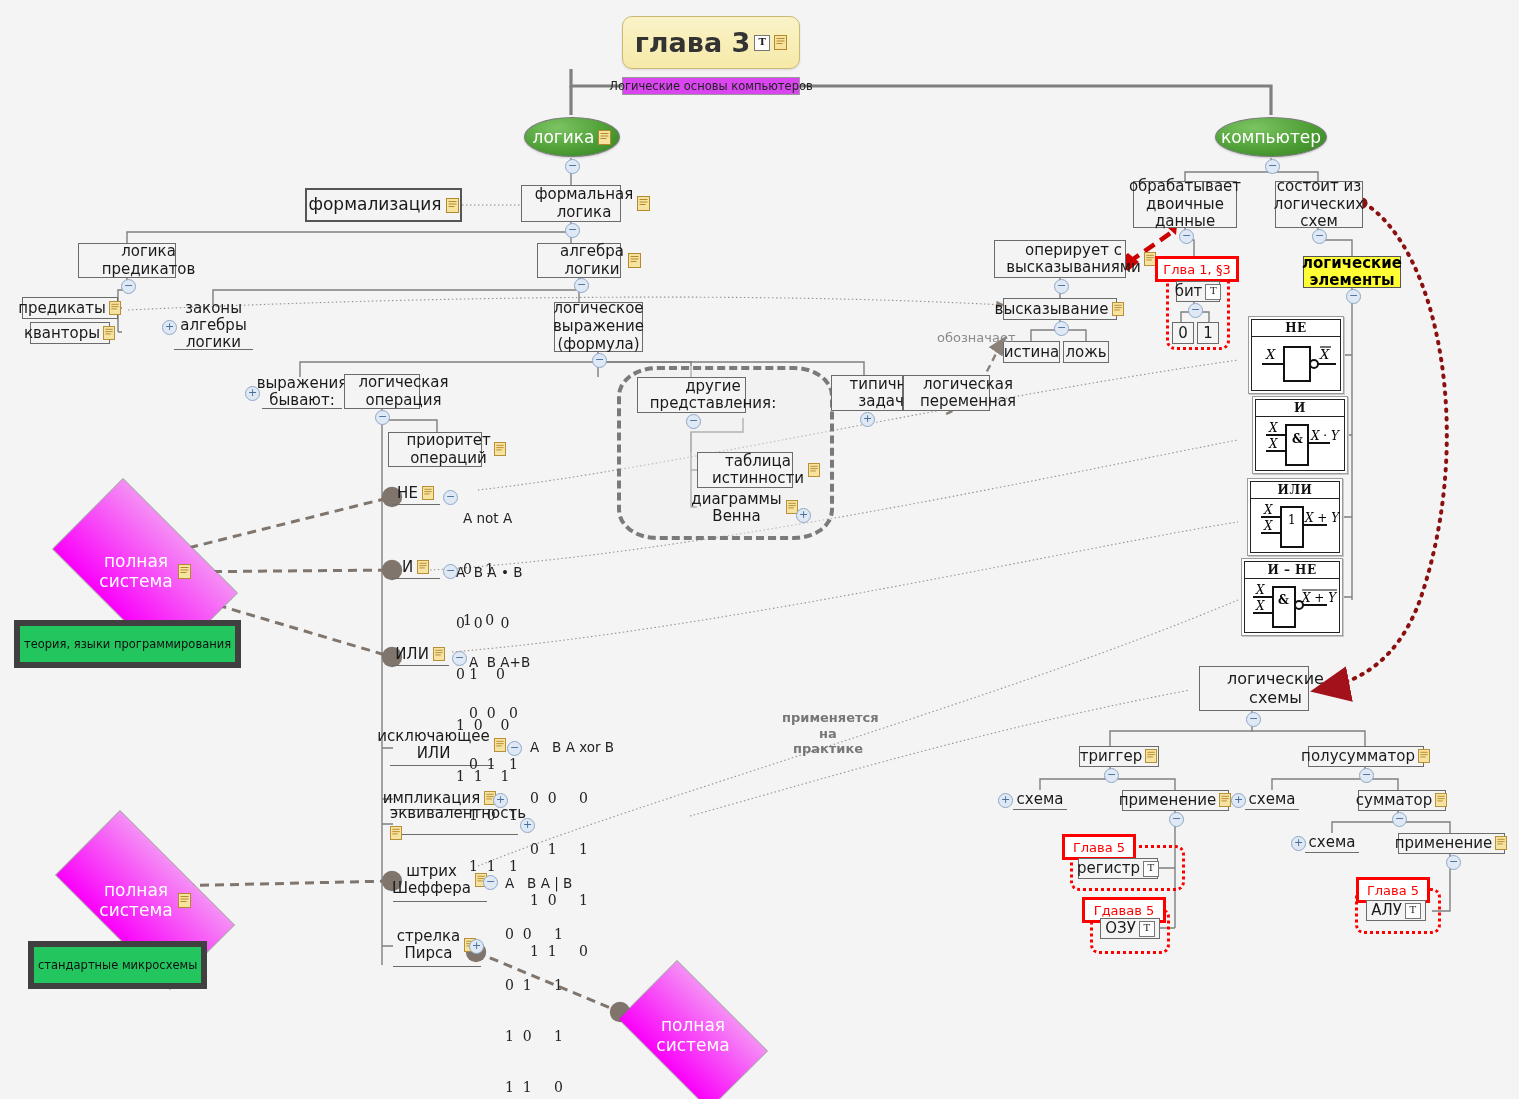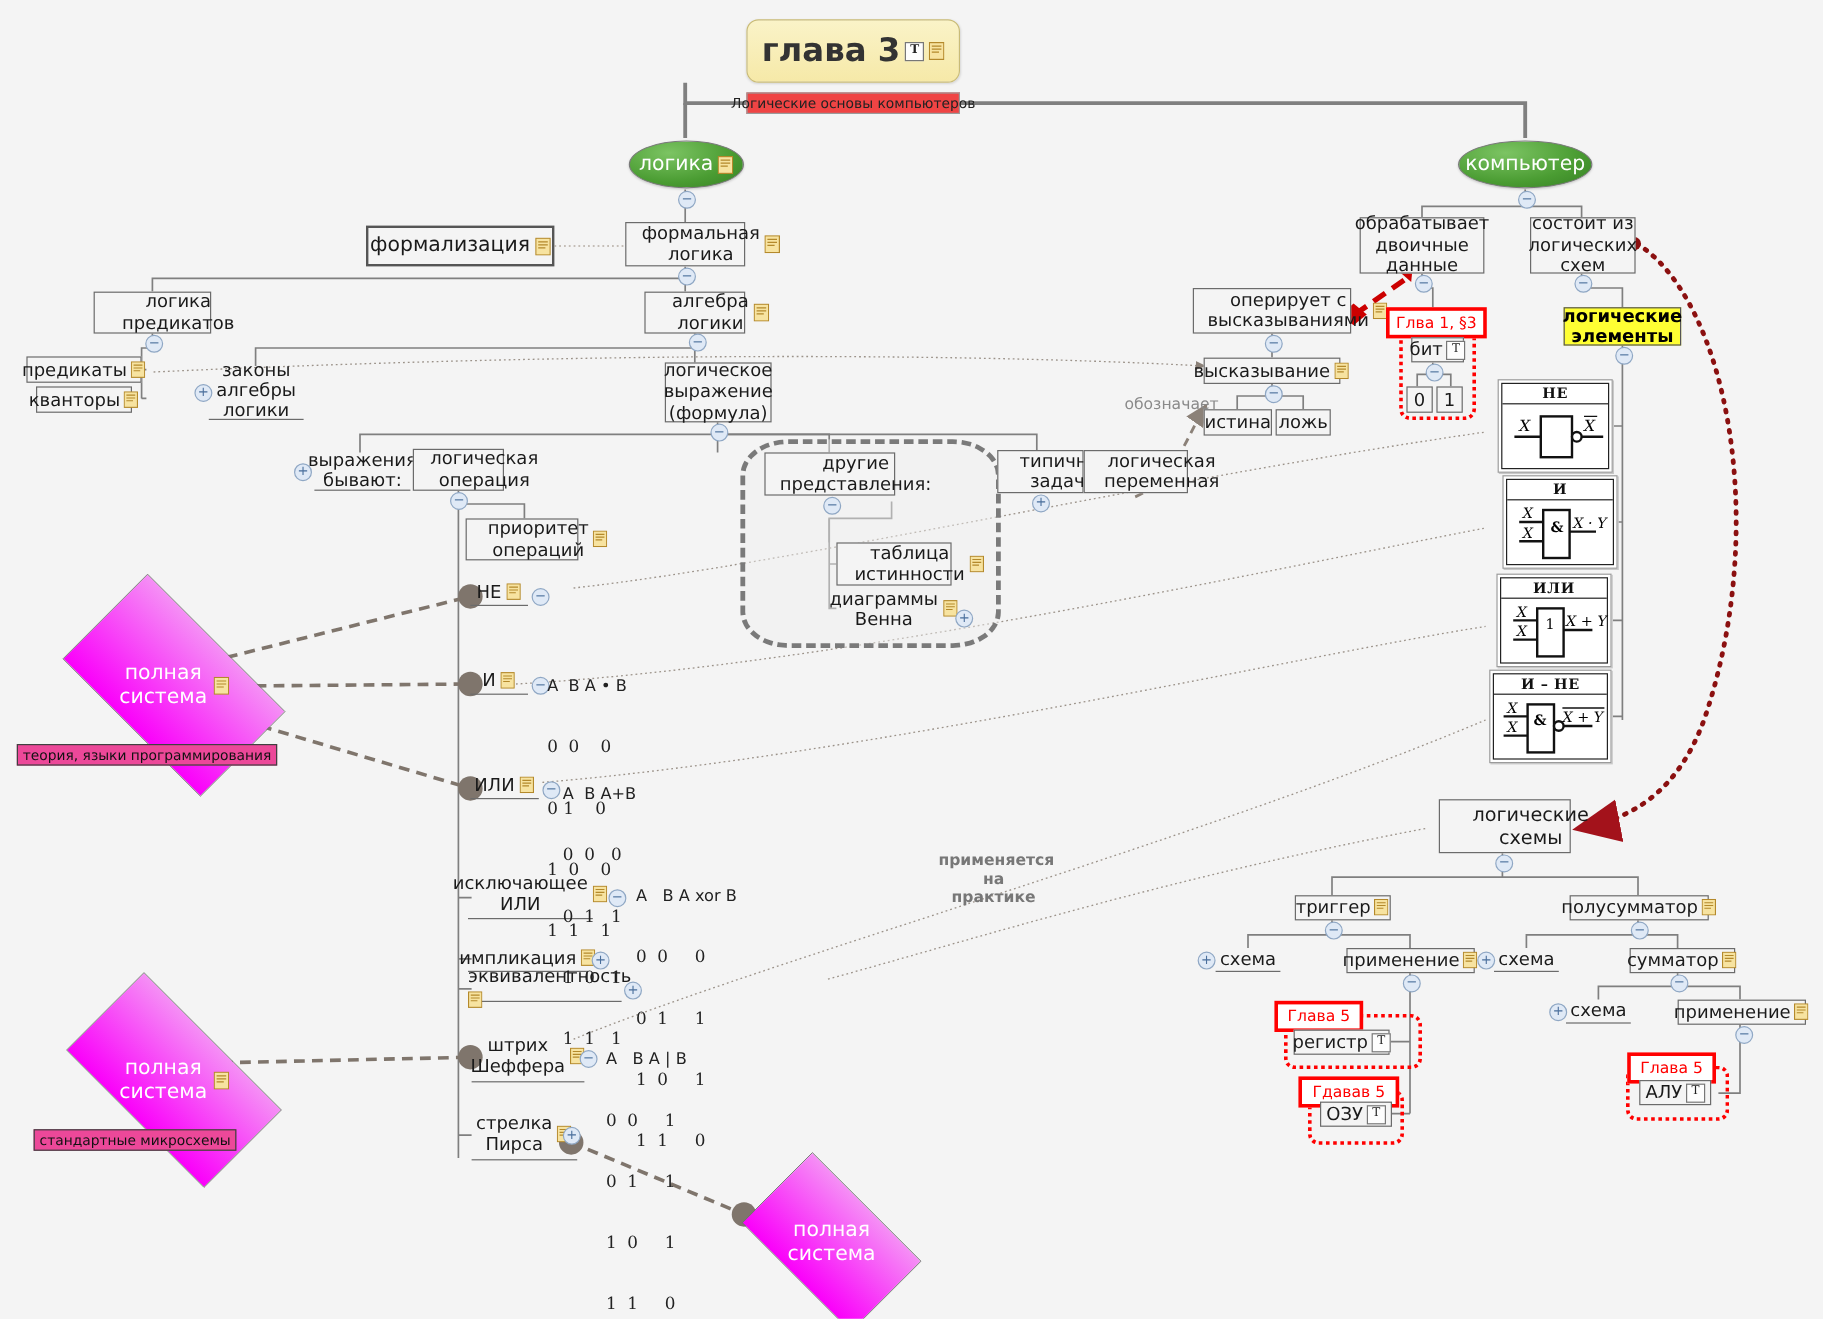--- a/index.html
+++ b/index.html
@@ -36,21 +36,21 @@
 
   
   .root{
     background:linear-gradient(#faf3c8,#f6e9a8);
     border:1px solid #c9bb76;border-radius:10px;
     font-size:27px;font-weight:bold;color:#333;
     display:flex;align-items:center;justify-content:center;gap:4px;
     box-shadow:0 1px 2px rgba(0,0,0,.12);
   }
   .rootlabel{
-    background:#ef4444;border:1px solid #9a9a9a;
+    background:#d946ef;border:1px solid #9a9a9a;
     font-size:11.5px;color:#222;padding:1px 4px;white-space:nowrap;
     display:flex;align-items:center;justify-content:center;
   }
 
   
   .ellipse{
     border-radius:50%;
     background:radial-gradient(ellipse at 35% 25%, #7cc463 0%, #4a9c32 60%, #368024 100%);
     border:1px solid #7a7a7a;
     color:#fff;font-size:17px;
@@ -65,22 +65,22 @@
     background:linear-gradient(#f58ff5,#fa00fa);
     border:1px solid #6f6f6f;
     transform:rotate(45deg) scale(.707);
     box-sizing:border-box;
   }
   .diamond .dtxt{
     position:relative;z-index:2;color:#fff;font-size:17px;line-height:1.2;
     text-align:center;display:flex;align-items:center;justify-content:center;gap:5px;
   }
   .dlabel{
-    position:absolute;background:#ec4899;border:1px solid #404040;
-    font-size:11.5px;color:#111;padding:1px 4px;white-space:nowrap;
+    position:absolute;background:#22c55e;border:6px solid #404040;
+    font-size:11.5px;color:#111;padding:11px 4px;white-space:nowrap;
   }
 
   
   .yellownode{
     background:#ffff33;border:1px solid #555;
     font-weight:bold;font-size:15px;color:#000;text-align:center;line-height:1.15;
     display:flex;align-items:center;justify-content:center;
   }
 
   
@@ -434,20 +434,25 @@
 <div class="node uline" style="left:393px;top:925px;width:88px;height:42px;align-items:center;gap:4px;">
   <span>стрелка
 Пирса</span>
   <span class="ico-note"><svg width="12" height="14" viewBox="0 0 13 15">
           <rect x="0.5" y="0.5" width="12" height="14" fill="#f7e3a0" stroke="#b4892b"></rect>
           <path d="M2.5 3.5h8M2.5 6h8M2.5 8.5h6" stroke="#b4892b" fill="none"></path>
         </svg></span>
 </div>
 <div class="plusmin" style="left:469px;top:939px;">+</div>
 
+<div class="ttable" style="left:463px;top:476px;">
+  <div class="hd">A not A</div>
+  <div>0   1</div>
+  <div>1   0</div>
+</div>
 
 <div class="ttable" style="left:456px;top:530px;">
   <div class="hd">A  B A • B</div>
   <div>0  0    0</div>
   <div>0 1    0</div>
   <div>1  0    0</div>
   <div>1  1    1</div>
 </div>
 
 <div class="ttable" style="left:469px;top:620px;">

